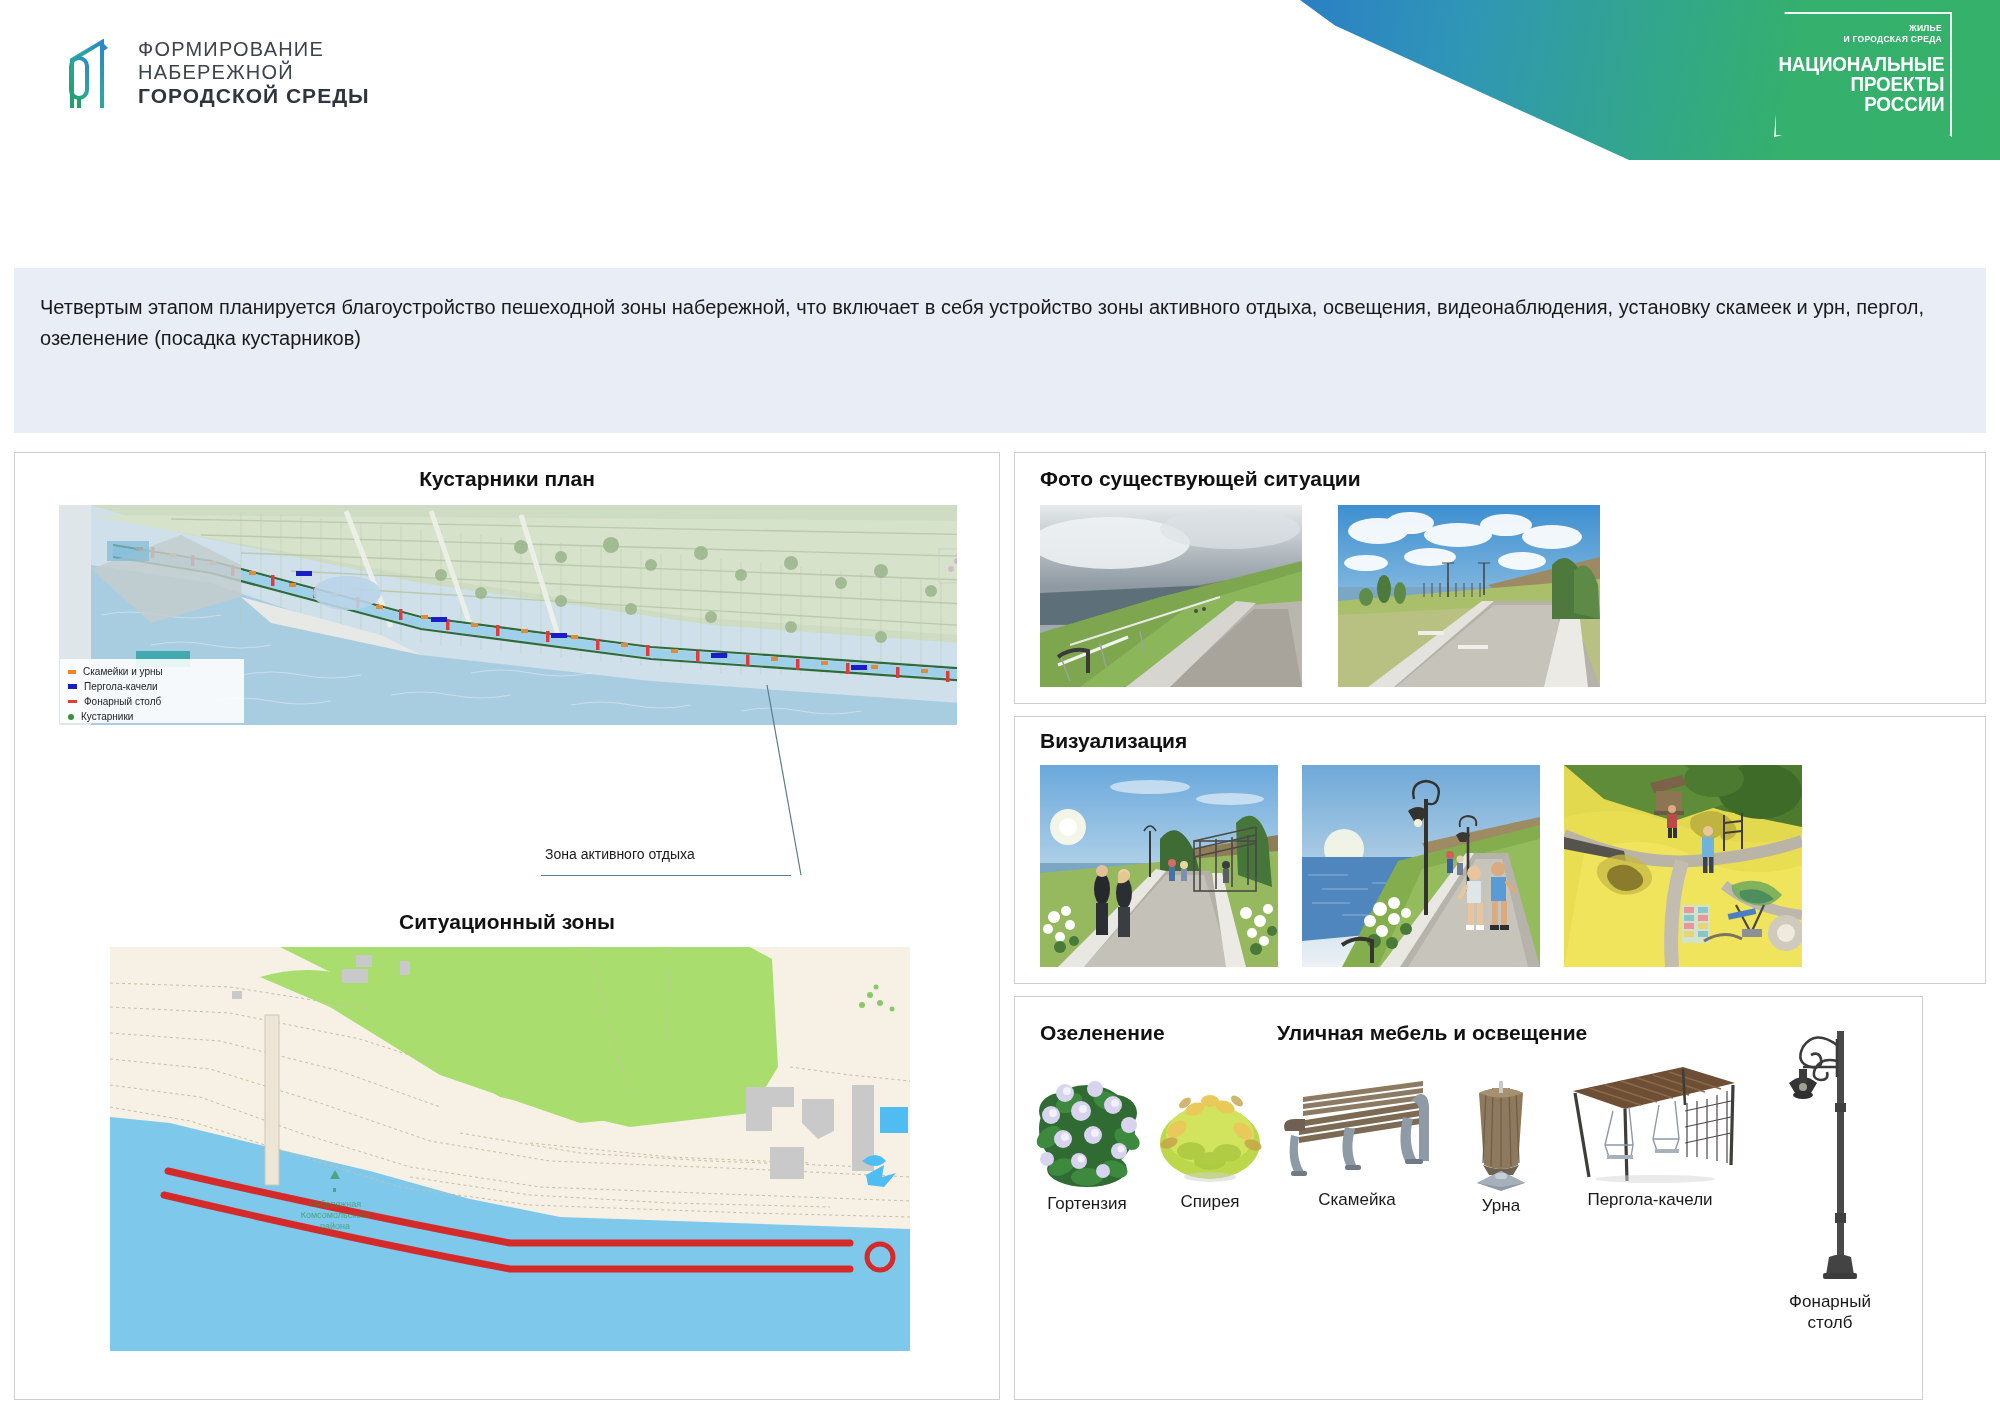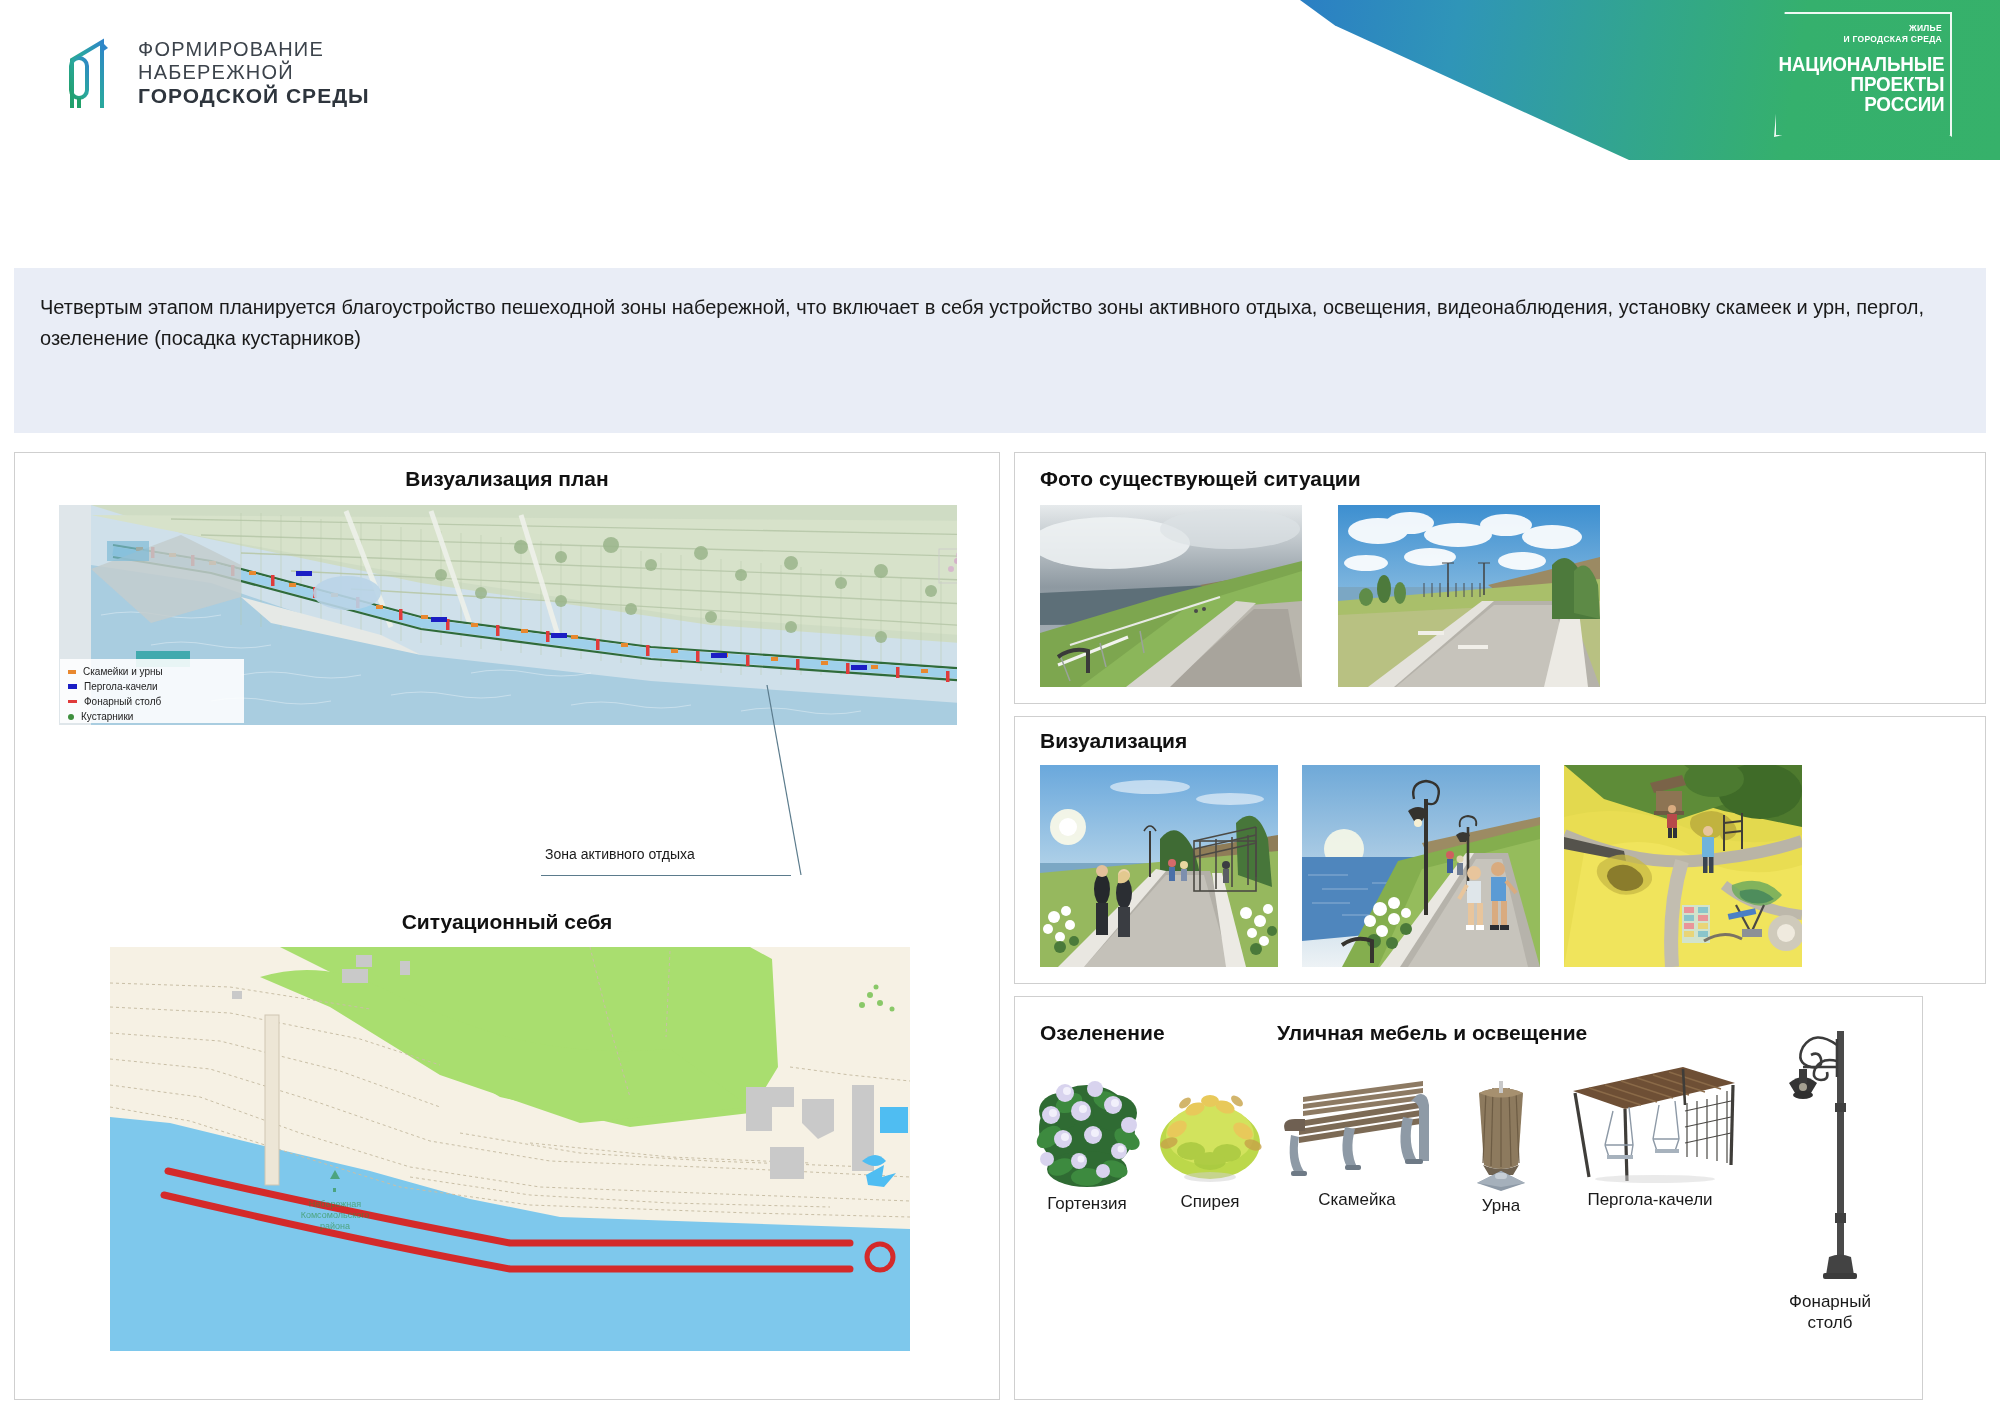--- a/index.html
+++ b/index.html
@@ -187,21 +187,21 @@
 
 
   <div class="desc-box">
     <div class="desc-text">Четвертым этапом планируется благоустройство пешеходной зоны набережной, что включает в себя устройство зоны активного отдыха,  освещения, видеонаблюдения, установку скамеек и урн, пергол, озеленение (посадка кустарников)</div>
   </div>
 
   <div class="content">
 
     <div class="panel left-panel">
 
-      <div class="panel-title gen-title">Визуализация план</div>
+      <div class="panel-title gen-title">Кустарники план</div>
 
       <div class="gen-map">
         <svg width="898" height="220" viewBox="0 0 898 220">
 
           <rect x="0" y="0" width="898" height="220" fill="#cfe0ea"></rect>
           <path d="M0 60 L120 78 L330 150 L560 176 L898 200 L898 220 L0 220 Z" fill="#a9cde0"></path>
           <g opacity=".35" stroke="#ffffff" stroke-width="1" fill="none">
             <path d="M10 110 q30 -6 60 0 t60 0"></path>
               <path d="M60 140 q30 -6 60 0 t60 0"></path>
             <path d="M150 170 q30 -6 60 0 t60 0"></path>
@@ -376,21 +376,21 @@
           </div>
         </div>
       </div>
 
       <svg class="zone-leader" viewBox="0 0 40 192">
         <line x1="2" y1="0" x2="36" y2="190" stroke="#5b7b8c" stroke-width="1.2"></line>
       </svg>
       <div class="zone-label">Зона активного отдыха</div>
       <div class="zone-underline"></div>
 
-      <div class="panel-title sit-title">Ситуационный себя</div>
+      <div class="panel-title sit-title">Ситуационный зоны</div>
 
       <div class="sit-map">
         <svg width="800" height="404" viewBox="0 0 800 404">
           <rect width="800" height="404" fill="#f6f1e4"></rect>
 
           <path d="M0 170 L60 176 L150 198 L260 224 L360 252 L450 270 L800 282 L800 404 L0 404 Z" fill="#7ec8ec"></path>
 
           <path d="M170 0 L640 0 L662 12 L668 120 L640 166 L520 180 L390 150 L300 96 L250 40 Z" fill="#a9de6f"></path>
           <path d="M150 30 q 60 -18 120 10 q 60 30 120 48 q 80 22 170 14 L640 160 L470 176 L330 128 L220 60 Z" fill="#a9de6f"></path>
 

